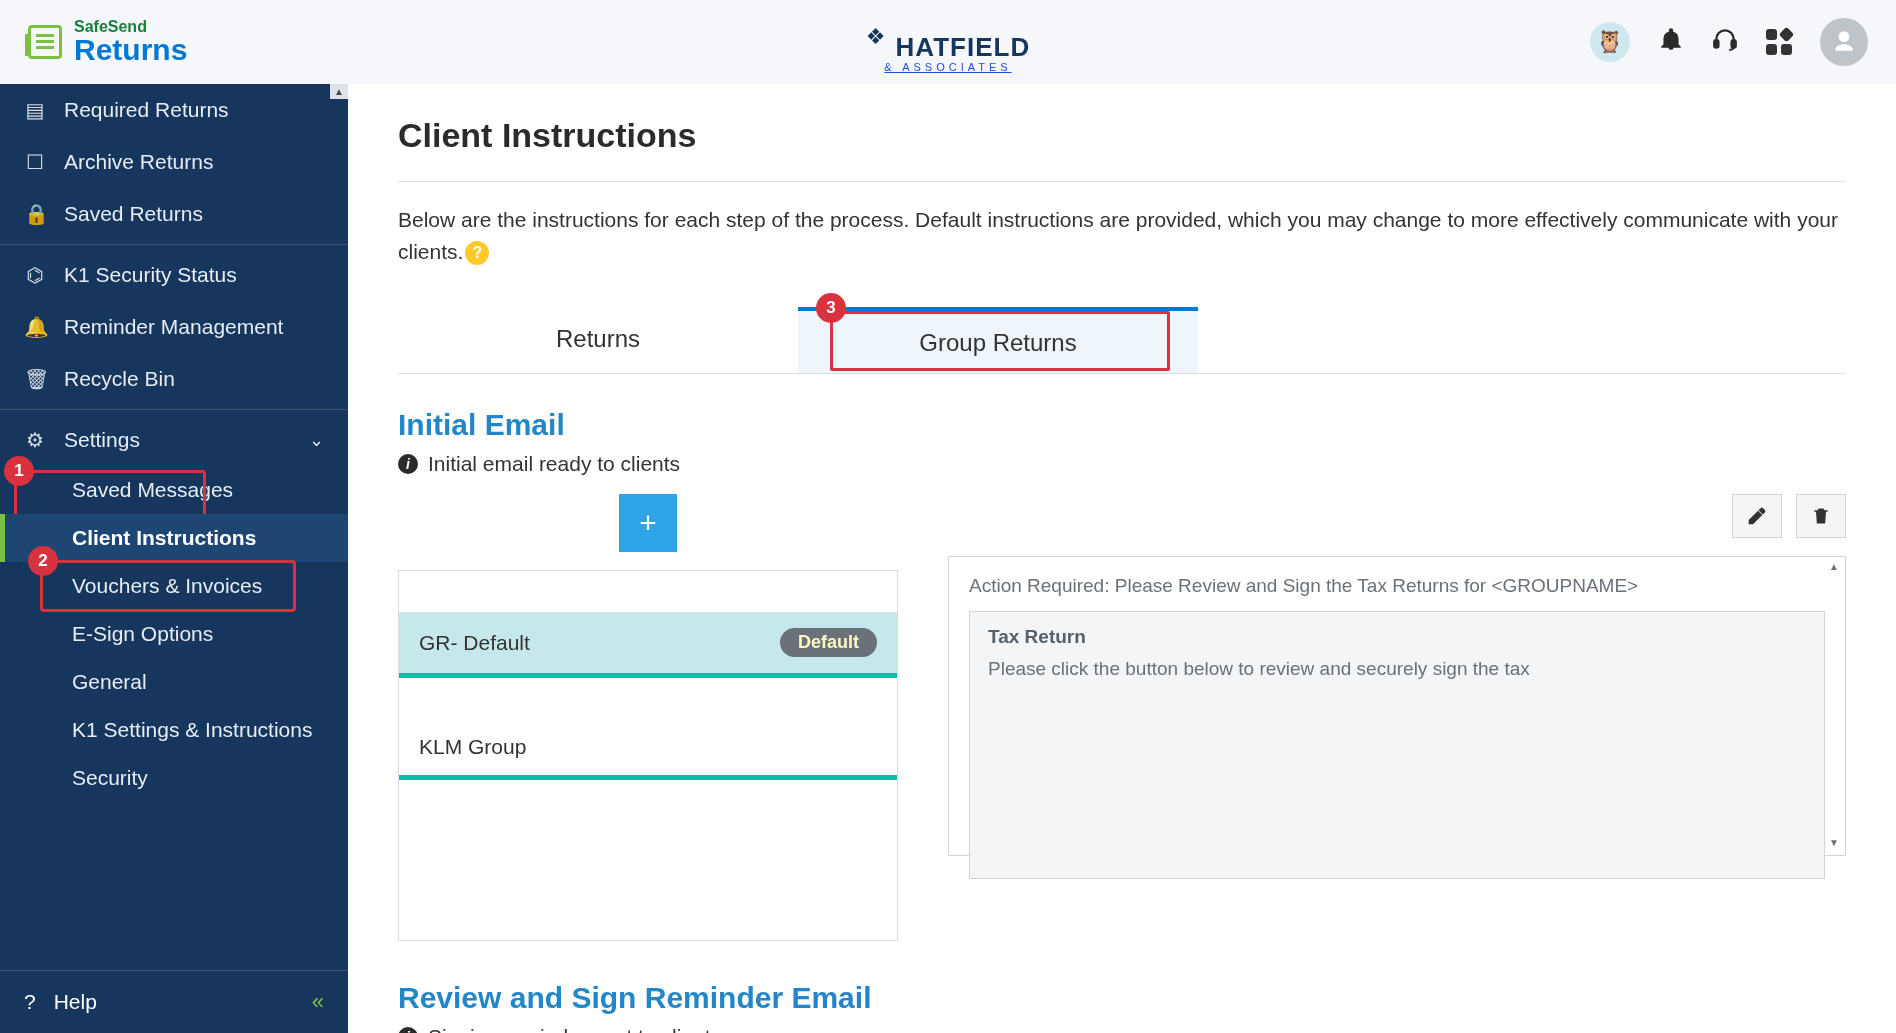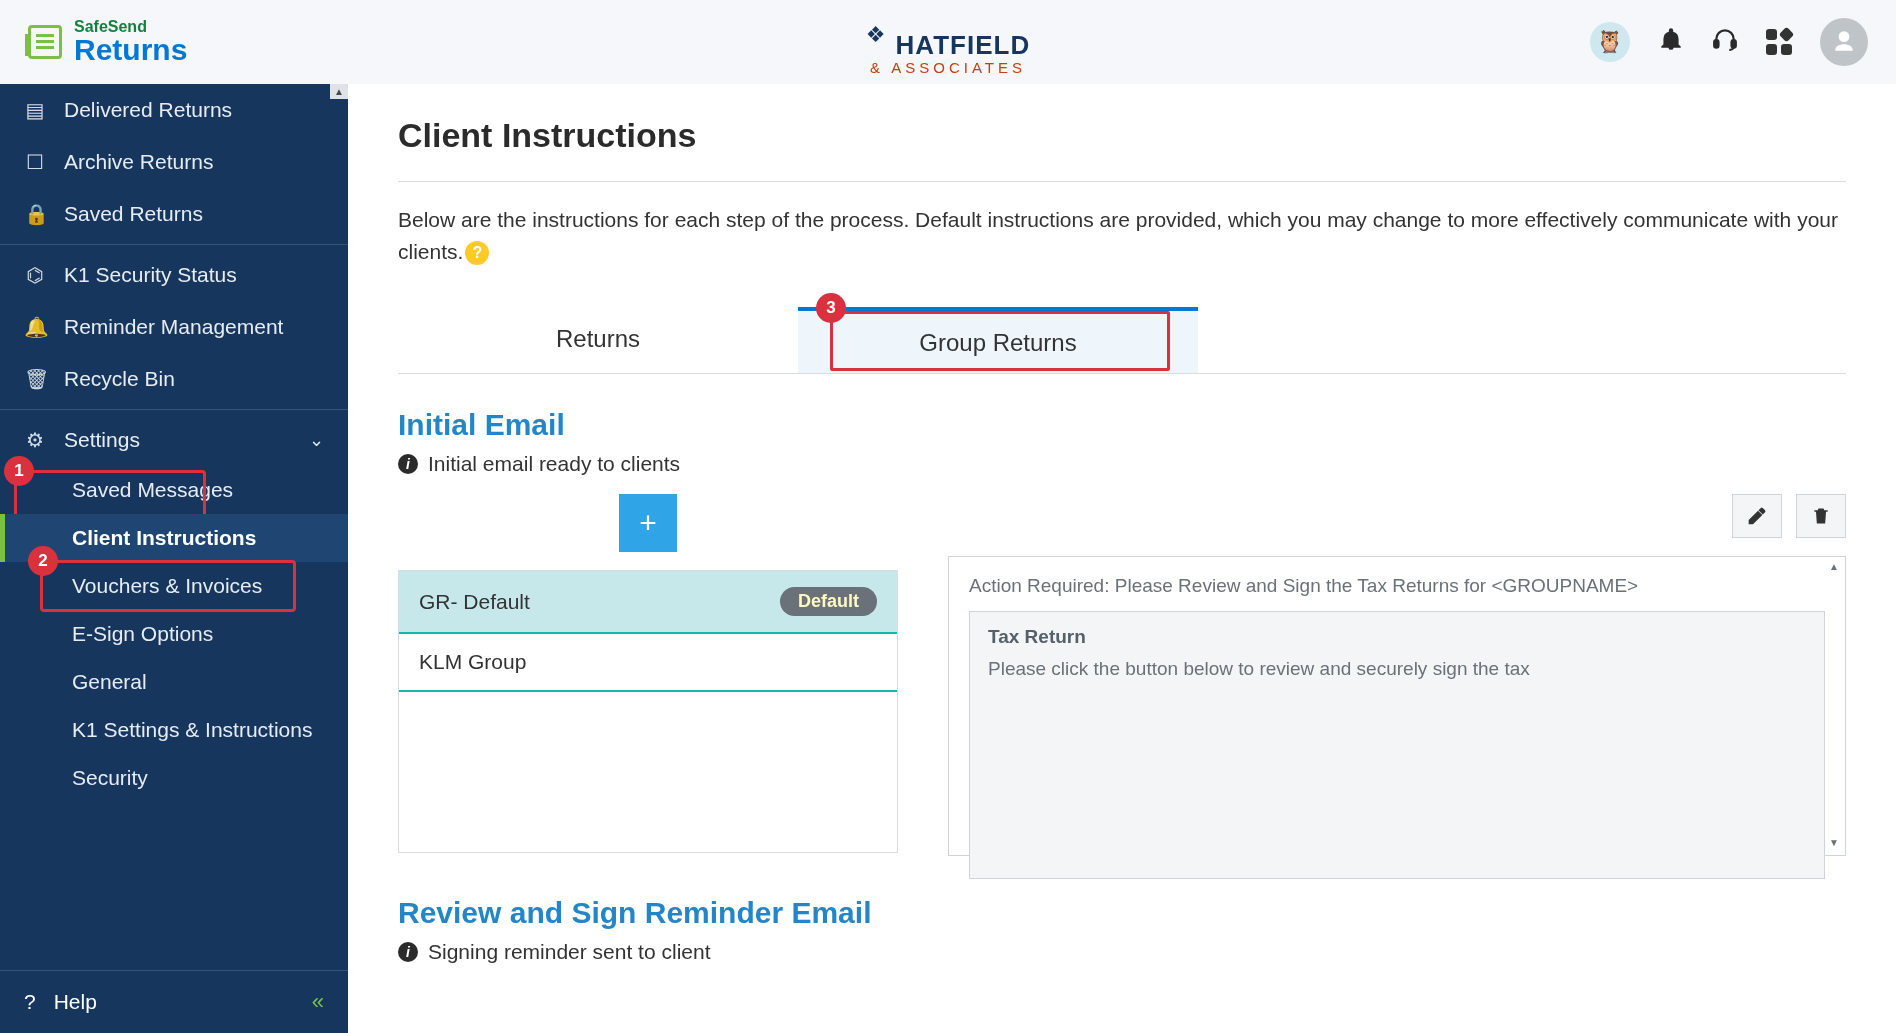--- a/index.html
+++ b/index.html
@@ -36,21 +36,21 @@
   }
   .logo-text-small { font-size:16px; color:#15803d; font-weight:600; line-height:1; }
   .logo-text-big   { font-size:30px; color:#0078d4; font-weight:700; line-height:1; }
   .topbar-center {
     position:absolute; left:50%; top:50%; transform:translate(-50%,-50%);
     text-align:center;
   }
   .topbar-center .brand-row { display:flex; align-items:center; justify-content:center; gap:10px;}
   .brand-icon { color:#17365d; font-size:22px; }
   .brand-name { font-size:26px; font-weight:700; color:#17365d; letter-spacing:1px;margin-top:21px;}
-  .brand-sub  { font-size:15px; color:#c2410c; letter-spacing:4px; margin-top:-2px;}
+  .brand-sub  { font-size:11px; color:#1d4ed8; letter-spacing:4px; margin-top:-2px;text-decoration:underline;}
   .topbar-right { margin-left:auto; display:flex; align-items:center; gap:28px; }
   .top-icon { font-size:26px; color:#333; cursor:pointer; }
   .owl {
     width:40px;height:40px;border-radius:50%;background:#cfe8ef;display:flex;
     align-items:center;justify-content:center;font-size:22px;
   }
   .avatar {
     width:48px;height:48px;border-radius:50%;background:#bfc4c9;display:flex;
     align-items:center;justify-content:center;color:#fff;
   }
@@ -136,21 +136,21 @@
   .editor-row { display:flex; gap:50px; margin-top:18px; align-items:flex-start;}
   .list-col { width:500px; }
   .add-btn {
     width:58px;height:58px;background:#2fa4e7;color:#fff;display:flex;
     align-items:center;justify-content:center;font-size:30px;margin:0 auto 18px;
     cursor:pointer;
   }
   .tmpl-list { border:1px solid #d9dde1; }
   .tmpl-item {
     padding:16px 20px; font-size:21px; display:flex; align-items:center;
-    border-bottom:2px solid #14b8a6; cursor:pointer;
+    border-bottom:5px solid #14b8a6; cursor:pointer;margin-top:41px;
   }
   .tmpl-item.selected { background:#c7e8ea;}
   .tmpl-item .badge {
     margin-left:auto; background:#6a7178; color:#fef9c3; border-radius:40px;
     padding:4px 18px; font-size:18px; font-weight:600;
   }
   .tmpl-list .spacer{ height:160px; }
   .preview-col { flex:1; position:relative;}
   .action-row { display:flex; gap:14px; justify-content:flex-end; margin-bottom:18px;}
   .icon-btn {
@@ -230,21 +230,21 @@
   </div>
 </div>
 
 <div class="layout">
 
   <div class="sidebar">
     <div class="sidebar-scroll-arrow">▲</div>
 
     <div class="side-item">
       <span class="ic">▤</span>
-      <span>Delivered Returns</span>
+      <span>Required Returns</span>
     </div>
     <div class="side-item">
       <span class="ic">☐</span>
       <span>Archive Returns</span>
     </div>
     <div class="side-item">
       <span class="ic">🔒</span>
       <span>Saved Returns</span>
     </div>
     <div class="side-sep"></div>

